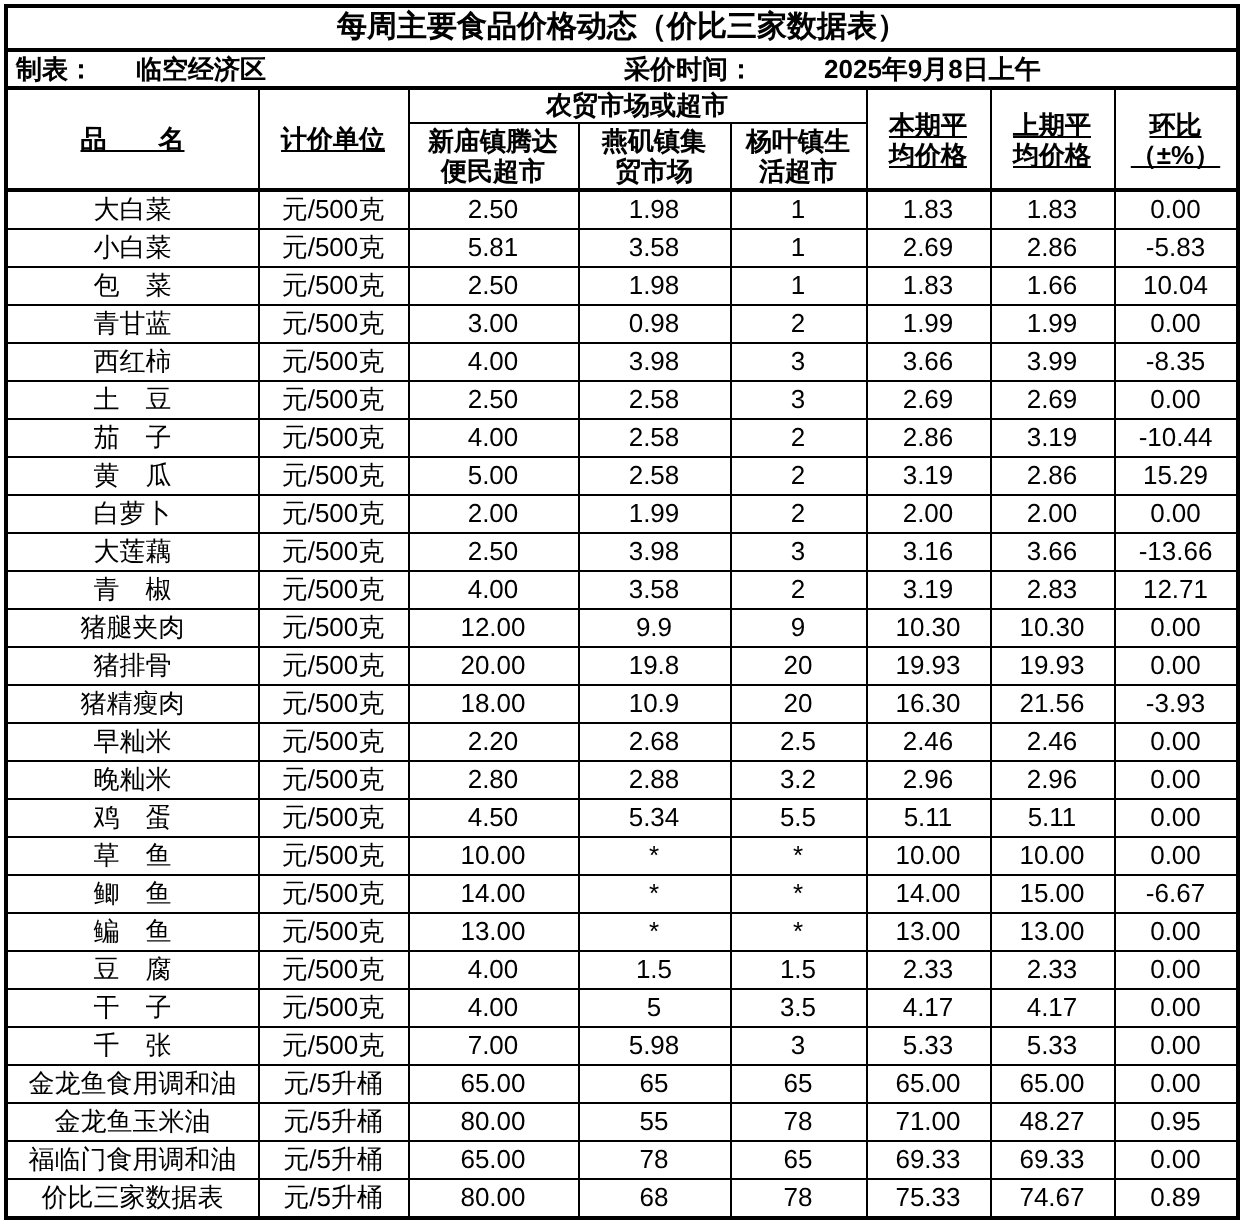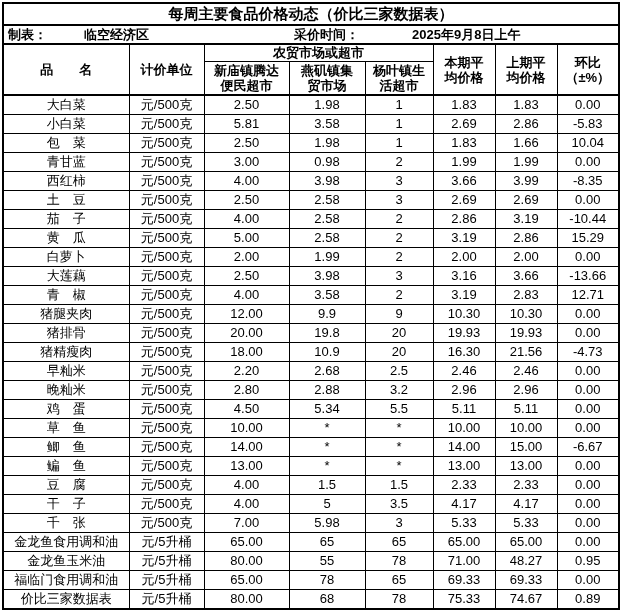--- a/index.html
+++ b/index.html
@@ -51,36 +51,36 @@
     position: relative;
     border-bottom-width: 2px;
   }
   .info-cell span {
     position: absolute;
     top: 50%;
     transform: translateY(-50%);
     white-space: nowrap;
   }
   .maker-label { left: 4px; }
-  .maker-value { left: 80px; }
-  .time-label  { left: 290px; }
+  .maker-value { left: 64px; }
+  .time-label  { left: 308px; }
   .time-value  { left: 408px; }
 
   th.hdr {
     font-weight: bold;
   }
   th.group-cell { height: 16px; }
   th.market-cell,
   th.wrap2 {
     height: 32px;
     white-space: pre-line;
     line-height: 15px;
     border-bottom-width: 2px;
   }
-  th.span-cell { border-bottom-width: 2px; }
+  th.span-cell { border-bottom-width: 2px; text-decoration: underline; }
 
   tr.data-row td { height: 18px; }
 </style>
 </head>
 <body>
 
 <div class="sheet">
   <table class="price-table">
     <colgroup>
       <col class="c-name">
@@ -256,21 +256,21 @@
     <td>0.00</td>
   </tr>
         <tr class="data-row">
     <td>猪精瘦肉</td>
     <td>元/500克</td>
     <td>18.00</td>
     <td>10.9</td>
     <td>20</td>
     <td>16.30</td>
     <td>21.56</td>
-    <td>-4.73</td>
+    <td>-3.93</td>
   </tr>
         <tr class="data-row">
     <td>早籼米</td>
     <td>元/500克</td>
     <td>2.20</td>
     <td>2.68</td>
     <td>2.5</td>
     <td>2.46</td>
     <td>2.46</td>
     <td>0.00</td>

